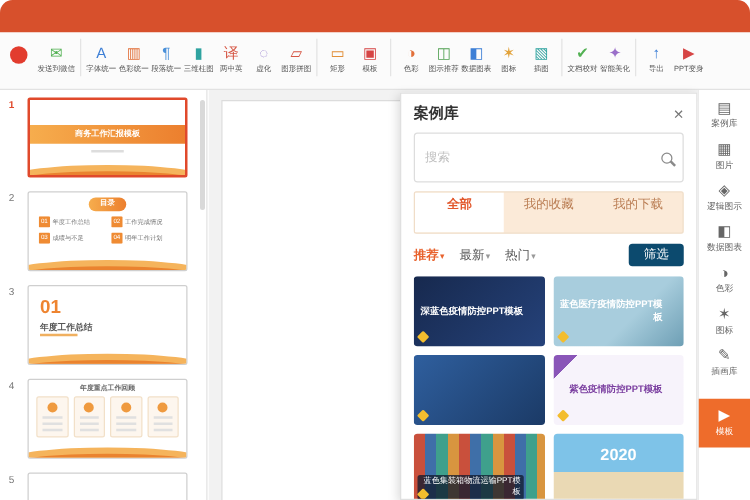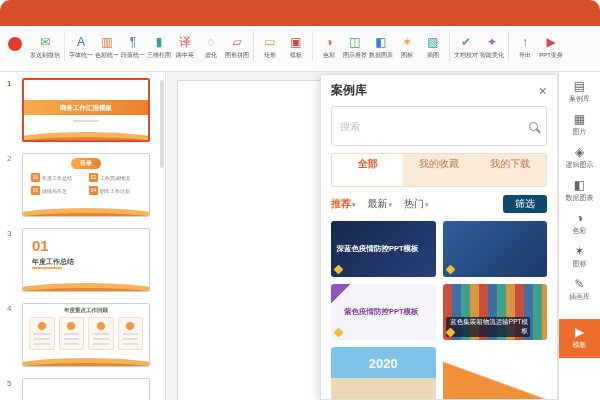--- a/index.html
+++ b/index.html
@@ -310,20 +310,24 @@
     <span class="filter"><span>最新</span><span class="caret">▾</span></span>
     <span class="filter"><span>热门</span><span class="caret">▾</span></span>
     <span class="sift">筛选</span>
   </div>
 
   <div class="grid">
     <div class="card" style="background: linear-gradient(135deg, rgb(23, 41, 78), rgb(37, 66, 122));">
       <div class="card-cap" style="color: rgb(255, 255, 255);">深蓝色疫情防控PPT模板</div>
       <span class="badge"></span>
     </div>
+    <div class="card" style="background: linear-gradient(135deg, rgb(168, 205, 221) 0px, rgb(168, 205, 221) 60%, rgb(110, 159, 181));">
+      <div class="card-cap" style="color: rgb(255, 255, 255);">蓝色医疗疫情防控PPT模板</div>
+      <span class="badge"></span>
+    </div>
     <div class="card" style="background: linear-gradient(135deg, rgb(47, 95, 158), rgb(27, 58, 102));">
       <span class="badge"></span>
     </div>
     <div class="card" style="background: linear-gradient(135deg, rgb(138, 86, 184) 0px, rgb(138, 86, 184) 12%, rgb(247, 243, 251) 12%);">
       <div class="card-cap" style="color: rgb(123, 63, 160);">紫色疫情防控PPT模板</div>
       <span class="badge"></span>
     </div>
     <div class="card" style="background: repeating-linear-gradient(90deg, rgb(201, 80, 60) 0px, rgb(201, 80, 60) 9px, rgb(63, 111, 168) 9px, rgb(63, 111, 168) 18px, rgb(63, 160, 140) 18px, rgb(63, 160, 140) 27px, rgb(216, 149, 63) 27px, rgb(216, 149, 63) 36px);">
       <div class="card-cap cap-bottom" style="color: rgb(255, 255, 255);">蓝色集装箱物流运输PPT模板</div>
       <span class="badge"></span>

